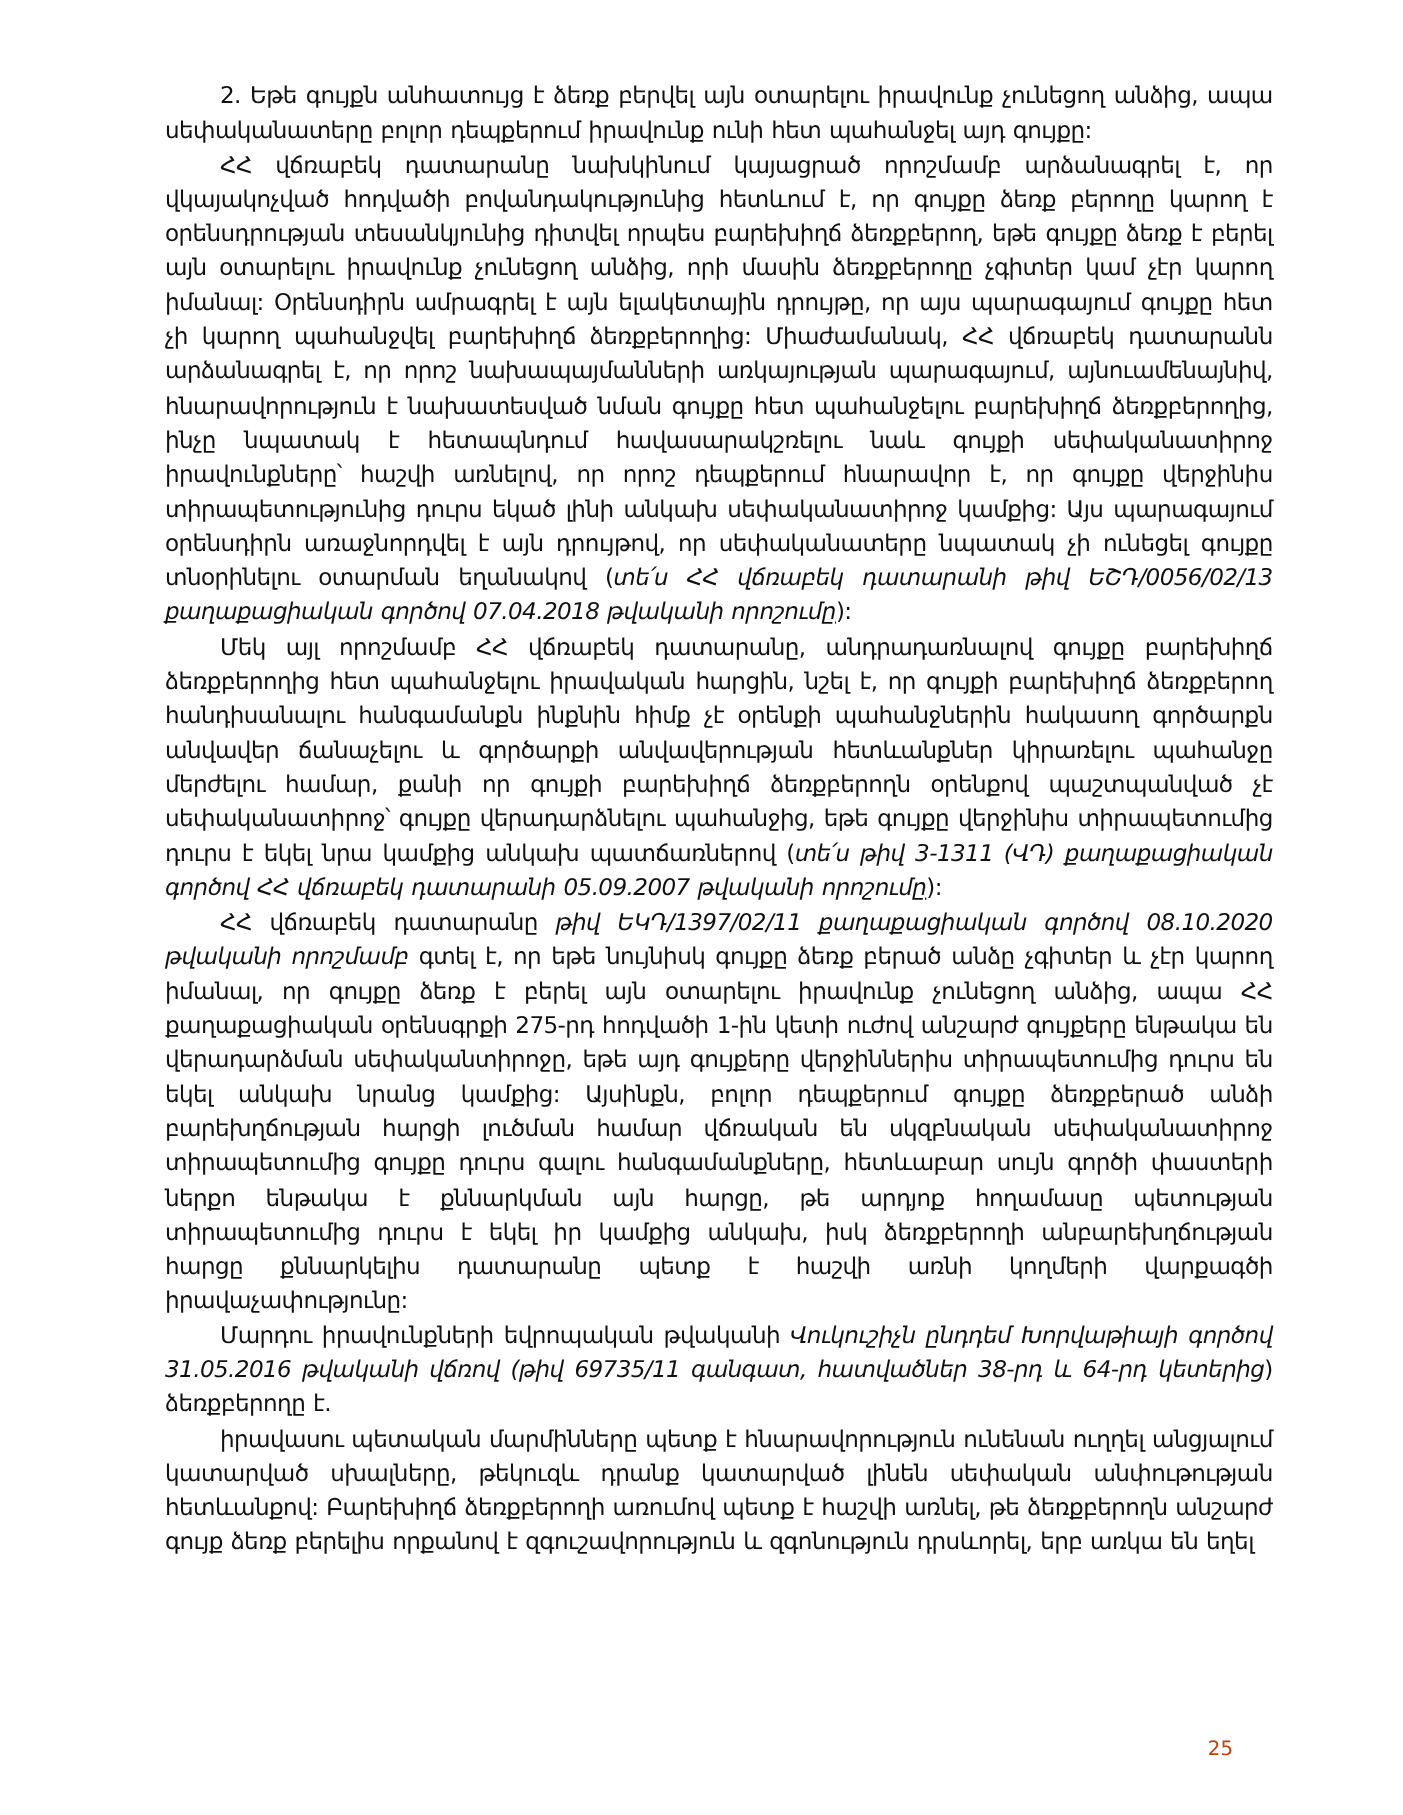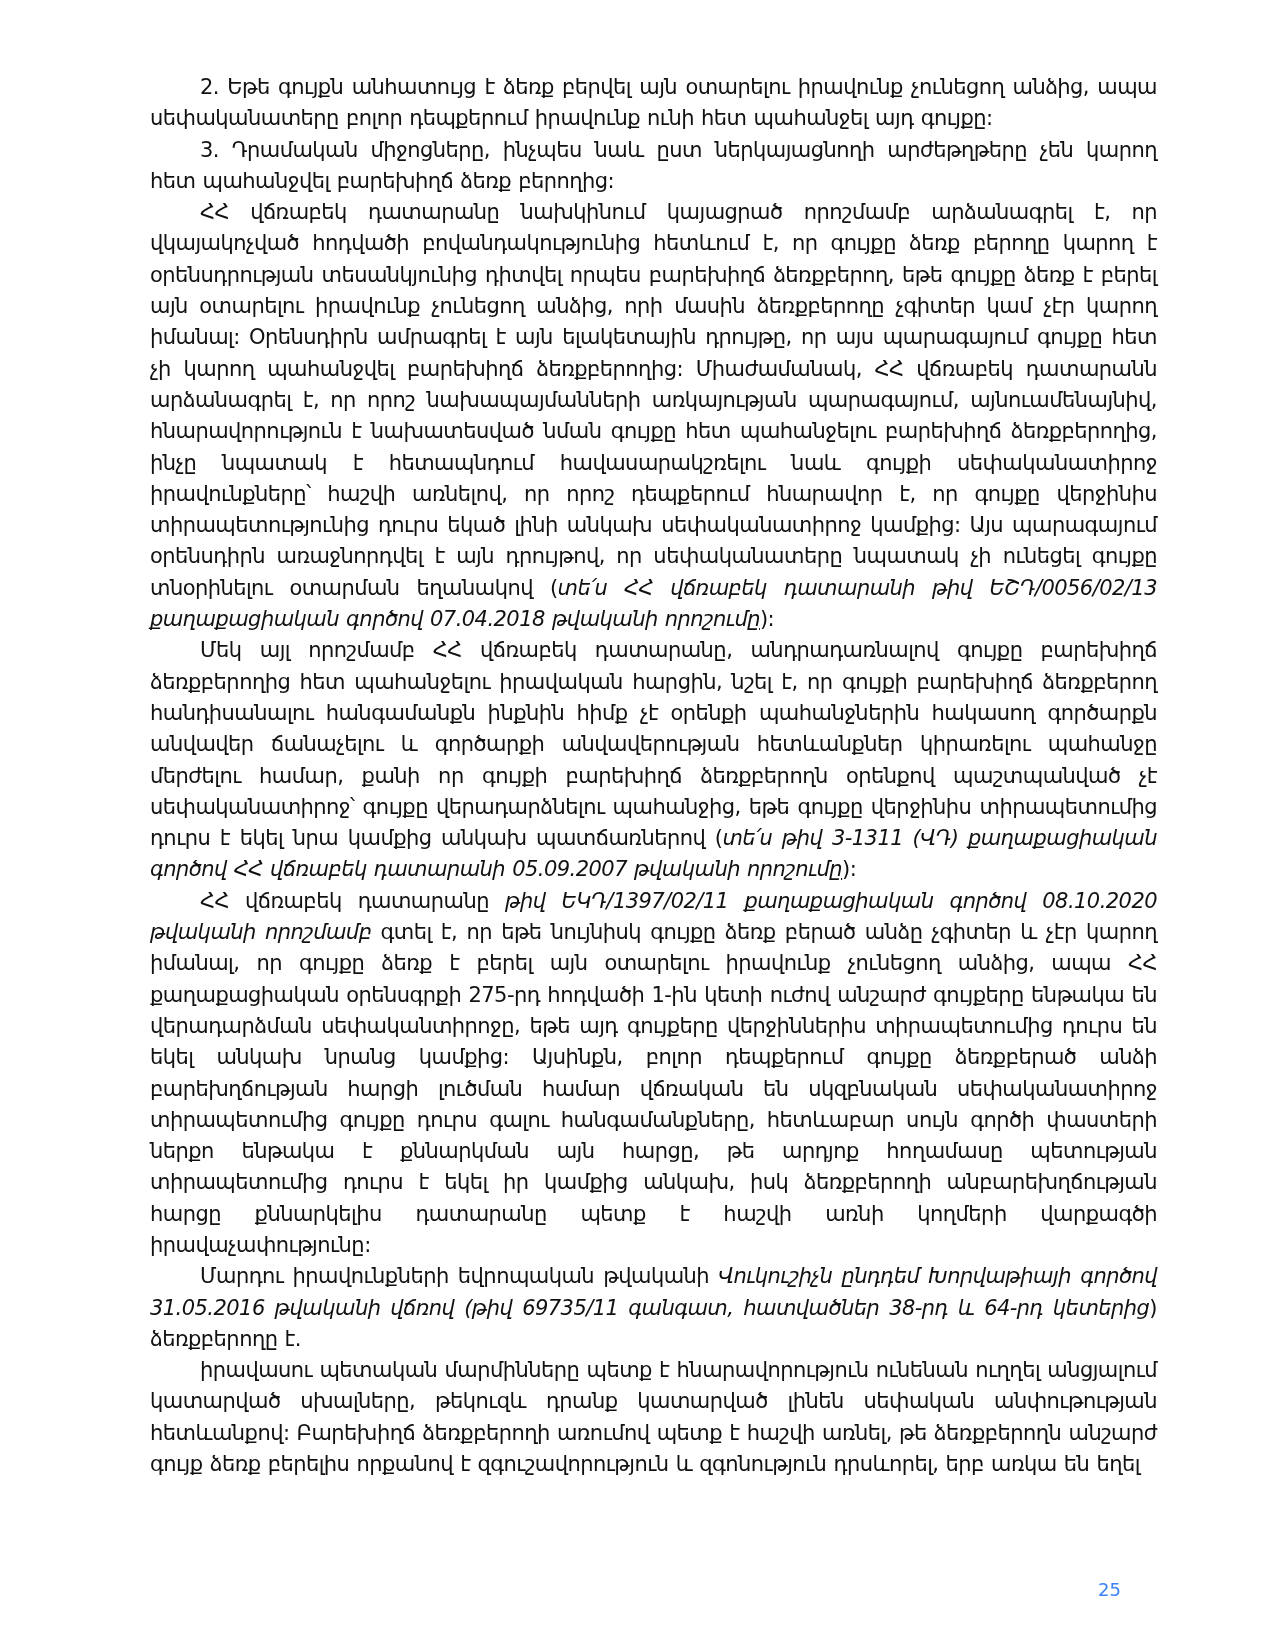--- a/index.html
+++ b/index.html
@@ -20,32 +20,29 @@
   }
   .para { margin: 0; text-indent: 50px; }
   .para .it { font-style: italic; }
   .para .ul { text-decoration: underline; }
   .page-number {
     position: absolute;
     left: 1098px;
     top: 1579px;
     font-family: "DejaVu Sans", "Liberation Sans", sans-serif;
     font-size: 18px;
-    color: #3b82f6;
+    color: #c2410c;
   }
 </style>
 </head>
 <body>
 
 <div class="page">
   <p class="para">
     <span>2. Եթե գույքն անհատույց է ձեռք բերվել այն օտարելու իրավունք չունեցող անձից, ապա սեփականատերը բոլոր դեպքերում իրավունք ունի հետ պահանջել այդ գույքը:</span>
-  </p>
-  <p class="para">
-    <span>3. Դրամական միջոցները, ինչպես նաև ըստ ներկայացնողի արժեթղթերը չեն կարող հետ պահանջվել բարեխիղճ ձեռք բերողից:</span>
   </p>
   <p class="para"><span>ՀՀ վճռաբեկ դատարանը նախկինում կայացրած որոշմամբ արձանագրել է, որ վկայակոչված հոդվածի բովանդակությունից հետևում է, որ գույքը ձեռք բերողը կարող է օրենսդրության տեսանկյունից դիտվել որպես բարեխիղճ ձեռքբերող, եթե գույքը ձեռք է բերել այն օտարելու իրավունք չունեցող անձից, որի մասին ձեռքբերողը չգիտեր կամ չէր կարող իմանալ: Օրենսդիրն ամրագրել է այն ելակետային դրույթը, որ այս պարագայում գույքը հետ չի կարող պահանջվել բարեխիղճ ձեռքբերողից: Միաժամանակ, ՀՀ վճռաբեկ դատարանն արձանագրել է, որ որոշ նախապայմանների առկայության պարագայում, այնուամենայնիվ, հնարավորություն է նախատեսված նման գույքը հետ պահանջելու բարեխիղճ ձեռքբերողից, ինչը նպատակ է հետապնդում հավասարակշռելու նաև գույքի սեփականատիրոջ իրավունքները՝ հաշվի առնելով, որ որոշ դեպքերում հնարավոր է, որ գույքը վերջինիս տիրապետությունից դուրս եկած լինի անկախ սեփականատիրոջ կամքից: Այս պարագայում օրենսդիրն առաջնորդվել է այն դրույթով, որ սեփականատերը նպատակ չի ունեցել գույքը տնօրինելու օտարման եղանակով (</span><span class="it">տե՛ս ՀՀ վճռաբեկ դատարանի թիվ ԵՇԴ/0056/02/13 քաղաքացիական գործով 07.04.2018 թվականի որոշում</span><span class="it ul">ը</span><span>):</span></p>
   <p class="para"><span>Մեկ այլ որոշմամբ ՀՀ վճռաբեկ դատարանը, անդրադառնալով գույքը բարեխիղճ ձեռքբերողից հետ պահանջելու իրավական հարցին, նշել է, որ գույքի բարեխիղճ ձեռքբերող հանդիսանալու հանգամանքն ինքնին հիմք չէ օրենքի պահանջներին հակասող գործարքն անվավեր ճանաչելու և գործարքի անվավերության հետևանքներ կիրառելու պահանջը մերժելու համար, քանի որ գույքի բարեխիղճ ձեռքբերողն օրենքով պաշտպանված չէ սեփականատիրոջ՝ գույքը վերադարձնելու պահանջից, եթե գույքը վերջինիս տիրապետումից դուրս է եկել նրա կամքից անկախ պատճառներով (</span><span class="it">տե՛ս թիվ 3-1311 (ՎԴ) քաղաքացիական գործով ՀՀ վճռաբեկ դատարանի 05.09.2007 թվականի որոշում</span><span class="it ul">ը</span><span>):</span></p>
   <p class="para"><span>ՀՀ վճռաբեկ դատարանը </span><span class="it">թիվ ԵԿԴ/1397/02/11 քաղաքացիական գործով 08.10.2020 թվականի որոշմամբ</span><span> գտել է, որ եթե նույնիսկ գույքը ձեռք բերած անձը չգիտեր և չէր կարող իմանալ, որ գույքը ձեռք է բերել այն օտարելու իրավունք չունեցող անձից, ապա ՀՀ քաղաքացիական օրենսգրքի 275-րդ հոդվածի 1-ին կետի ուժով անշարժ գույքերը ենթակա են վերադարձման սեփականտիրոջը, եթե այդ գույքերը վերջիններիս տիրապետումից դուրս են եկել անկախ նրանց կամքից: Այսինքն, բոլոր դեպքերում գույքը ձեռքբերած անձի բարեխղճության հարցի լուծման համար վճռական են սկզբնական սեփականատիրոջ տիրապետումից գույքը դուրս գալու հանգամանքները, հետևաբար սույն գործի փաստերի ներքո ենթակա է քննարկման այն հարցը, թե արդյոք հողամասը պետության տիրապետումից դուրս է եկել իր կամքից անկախ, իսկ ձեռքբերողի անբարեխղճության հարցը քննարկելիս դատարանը պետք է հաշվի առնի կողմերի վարքագծի իրավաչափությունը:</span></p>
   <p class="para"><span>Մարդու իրավունքների եվրոպական թվականի </span><span class="it">Վուկուշիչն ընդդեմ Խորվաթիայի գործով 31.05.2016 թվականի վճռով (թիվ 69735/11 գանգատ, հատվածներ 38-րդ և 64-րդ կետերից</span><span>) ձեռքբերողը է.</span></p>
   <p class="para">
     <span>իրավասու պետական մարմինները պետք է հնարավորություն ունենան ուղղել անցյալում կատարված սխալները, թեկուզև դրանք կատարված լինեն սեփական անփութության հետևանքով: Բարեխիղճ ձեռքբերողի առումով պետք է հաշվի առնել, թե ձեռքբերողն անշարժ գույք ձեռք բերելիս որքանով է զգուշավորություն և զգոնություն դրսևորել, երբ առկա են եղել</span>
   </p>
 </div>
 

